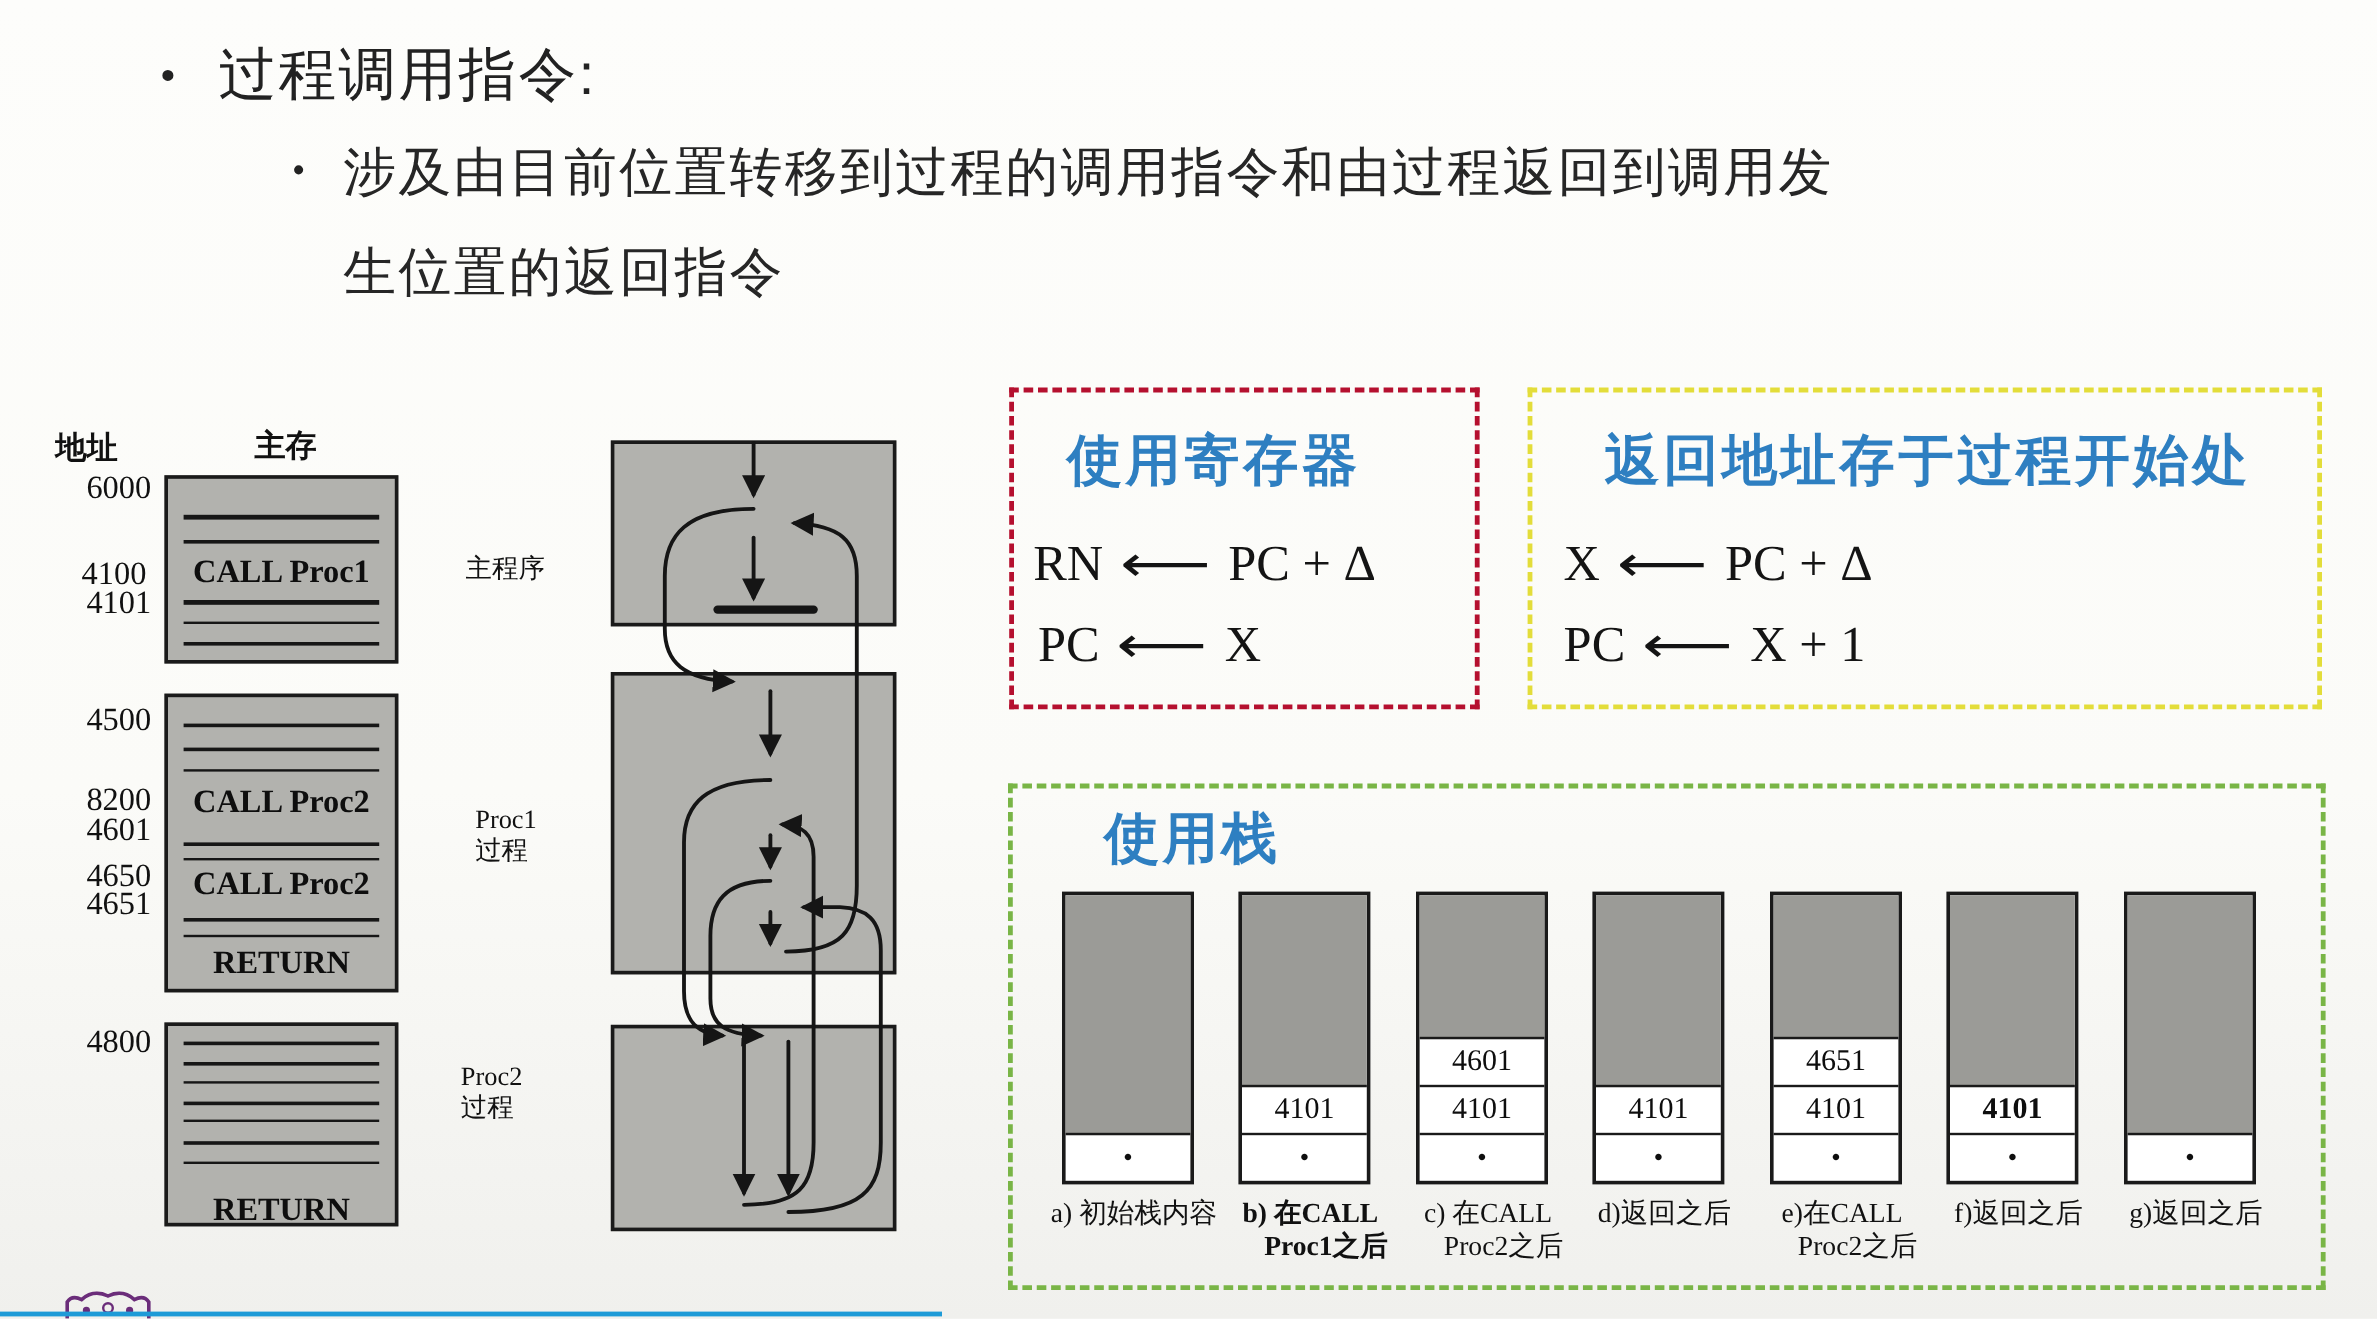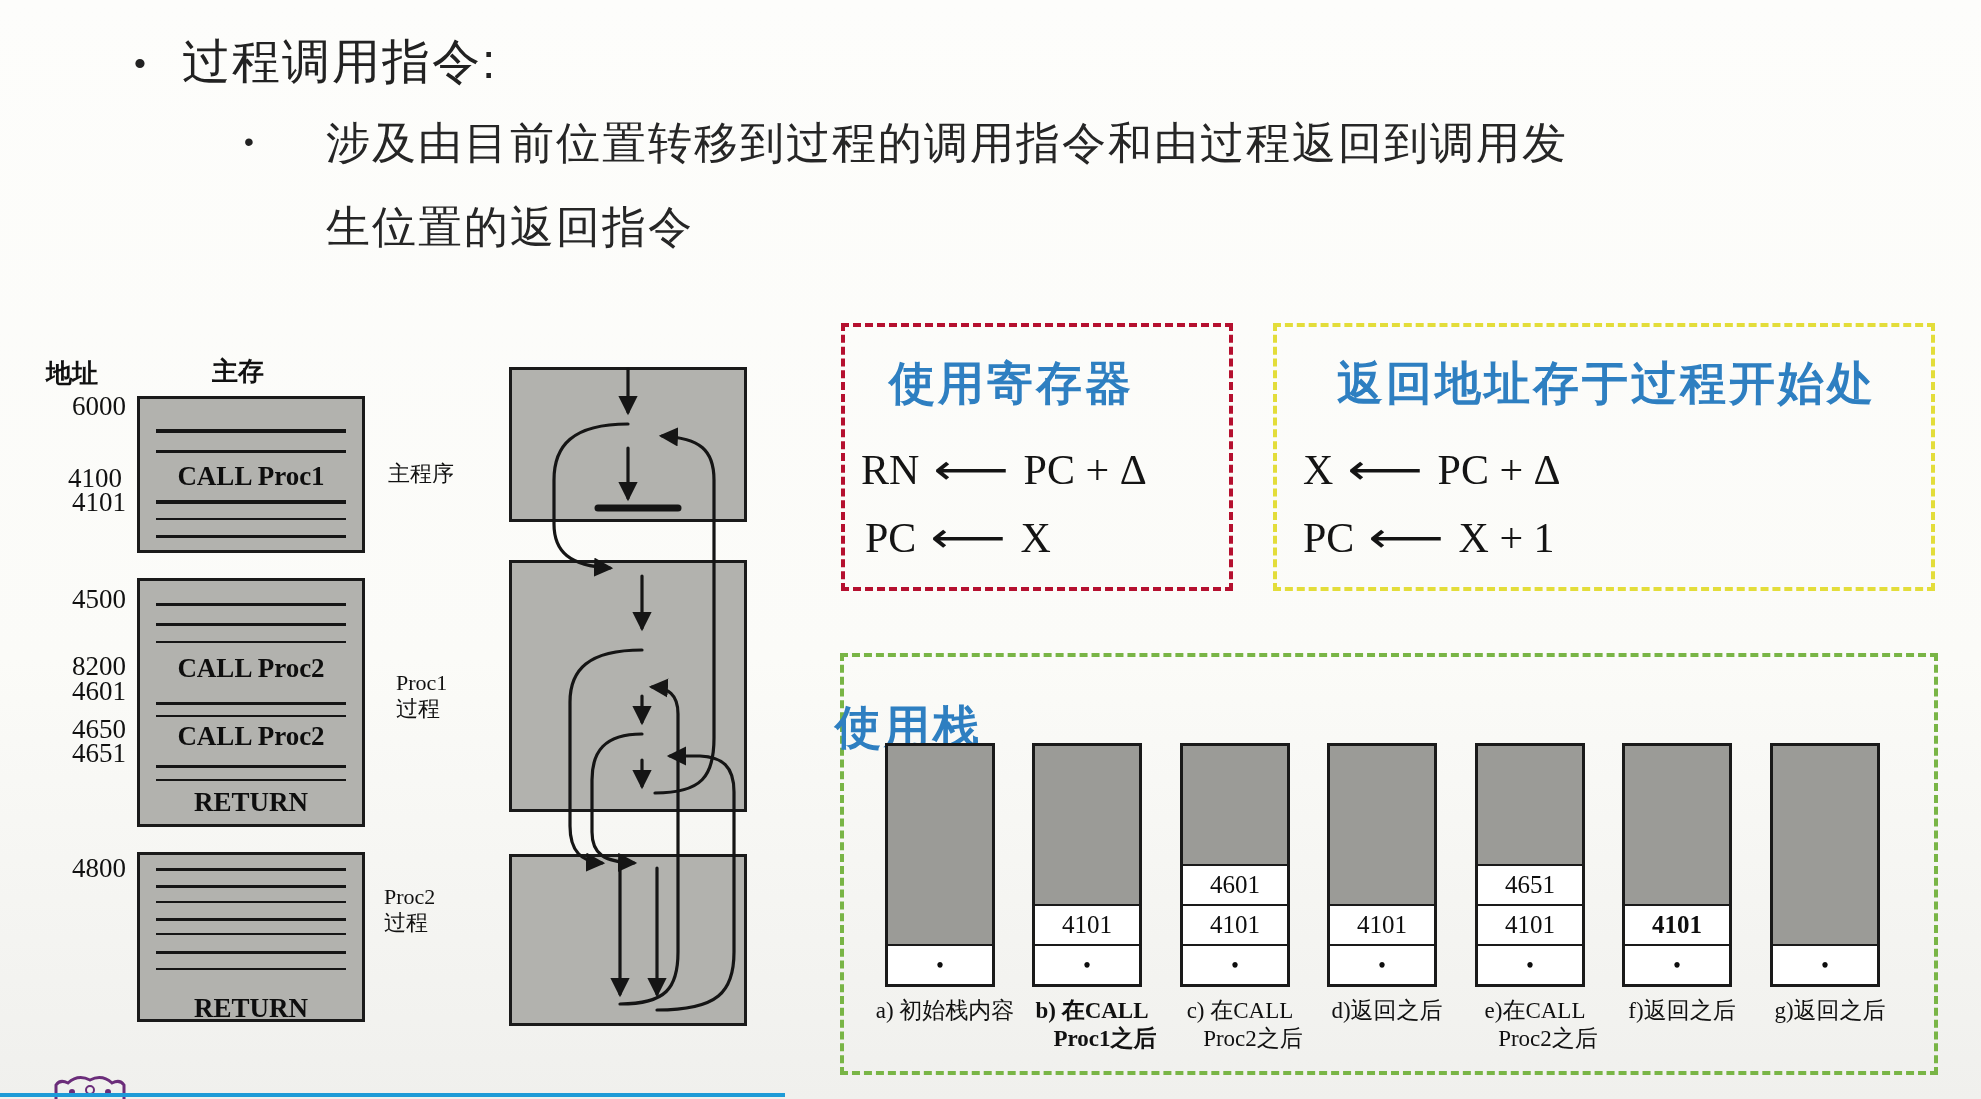--- a/index.html
+++ b/index.html
@@ -9,27 +9,27 @@
     overflow:hidden;
     background:linear-gradient(180deg,#fdfdfb 0%,#fbfbf8 60%,#f0f0ed 100%);
     font-family:"Liberation Sans",sans-serif;
     color:#262626;
   }
   .abs{position:absolute;}
   .sans{font-family:"Liberation Sans",sans-serif;}
 
   
   .title-line{font-size:48px;letter-spacing:2px;color:#222;}
-  .sub-line{font-size:44px;letter-spacing:2px;color:#262626;margin-left:40px;}
+  .sub-line{font-size:44px;letter-spacing:2px;color:#262626;}
   .bullet{color:#222;}
 
   
   .hdr{font-family:"Liberation Serif",serif;font-weight:bold;font-size:26px;color:#111;}
   .addr{font-family:"Liberation Serif",serif;font-size:27px;color:#111;width:82px;text-align:right;}
-  .mblock{position:absolute;left:137px;width:228px;background:#b2b2ae;border:3px solid #1a1a1a;box-sizing:border-box;}
+  .mblock{position:absolute;left:137px;width:195px;background:#b2b2ae;border:3px solid #1a1a1a;box-sizing:border-box;}
   .mline{position:absolute;left:7%;width:86%;background:#161616;}
   .mtext{position:absolute;left:0;width:100%;text-align:center;font-family:"Liberation Serif",serif;font-weight:bold;font-size:27px;color:#0e0e0e;}
   .blklabel{font-family:"Liberation Serif",serif;font-size:22px;color:#111;line-height:1.18;}
 
   
   .fbox{position:absolute;left:509px;width:238px;background:#b2b2ae;border:3px solid #1a1a1a;box-sizing:border-box;}
 
   
   .dashbox{position:absolute;box-sizing:border-box;background:transparent;}
   .boxtitle{font-weight:bold;font-size:46px;letter-spacing:3px;color:#2e7fc1;}
@@ -165,21 +165,21 @@
       <span>PC + Δ</span>
     </div>
     <div class="abs formula" style="left:26px;top:186px;">
       <span>PC</span>
       <span class="arr">⟵</span>
       <span>X + 1</span>
     </div>
   </div>
 
   <div class="dashbox" style="left:840px;top:653px;width:1098px;height:422px;border:4px dashed #79b546;"></div>
-  <div class="abs boxtitle sans" style="left:835px;top:668px;margin-top:29px;">使用栈</div>
+  <div class="abs boxtitle sans" style="left:920px;top:668px;">使用栈</div>
 
   <div class="stack" style="left:885px;">
     <div class="sgray" style="height:198px;"></div>
     <div class="scell sdot">•</div>
   </div>
   <div class="cap" style="left:830px;top:997px;">a) 初始栈内容</div>
 
   <div class="stack" style="left:1032px;">
     <div class="sgray" style="height:158px;"></div>
     <div class="scell">4101</div>

